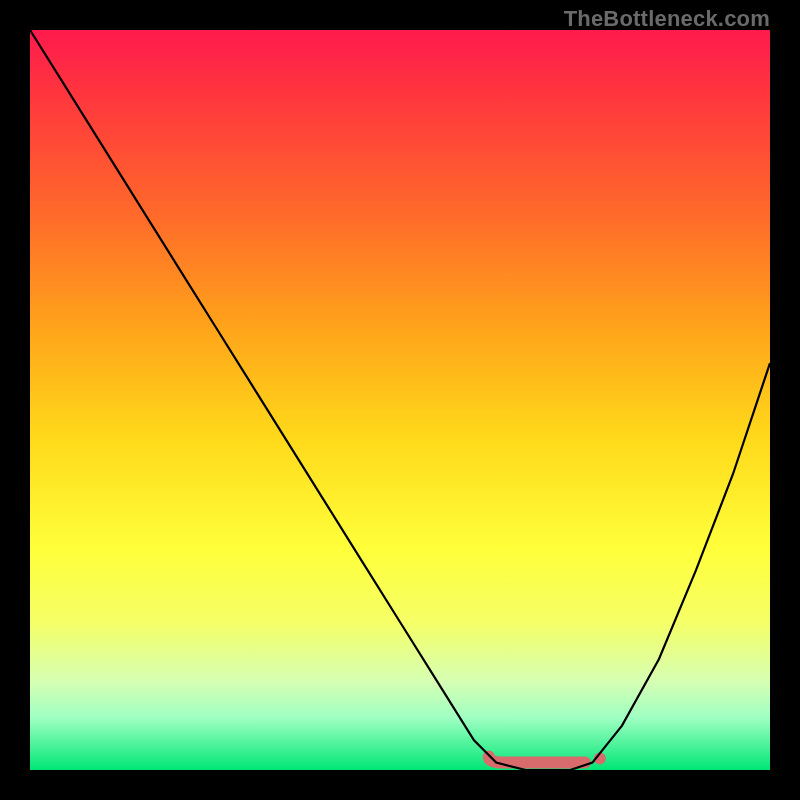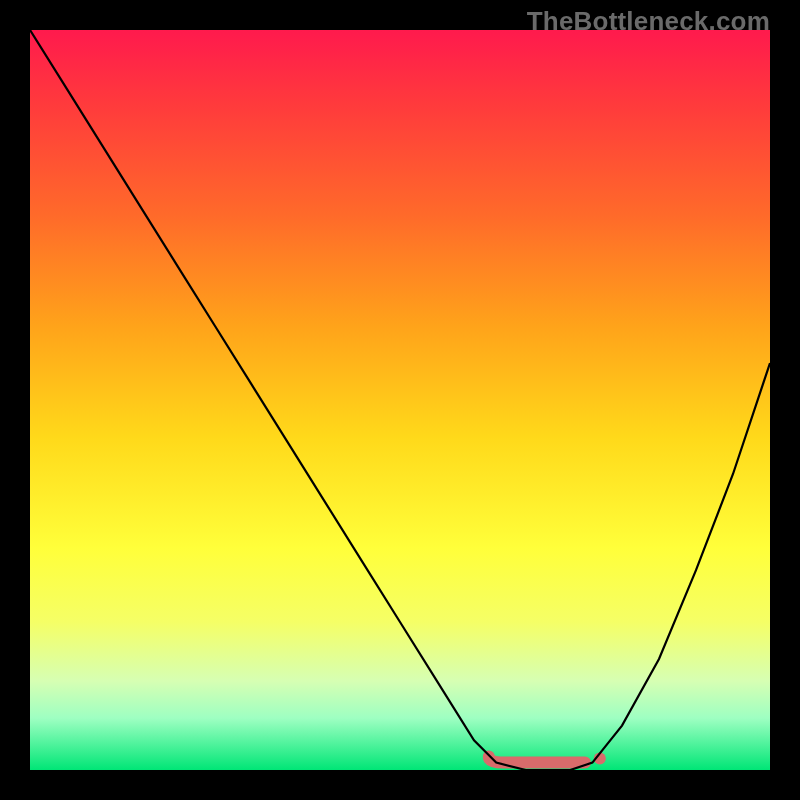--- a/index.html
+++ b/index.html
@@ -43,21 +43,21 @@
     top: 30px;
     width: 740px;
     height: 740px;
     pointer-events: none;
   }
   .watermark {
     position: absolute;
     top: 6px;
     right: 30px;
     font-family: Arial, Helvetica, sans-serif;
-    font-size: 26px;
+    font-size: 22px;
     font-weight: 600;
     color: #6a6a6a;
     letter-spacing: 0.2px;
   }
 </style>
 </head>
 <body>
 
 <div class="frame">
   <div class="plot-area"></div>

